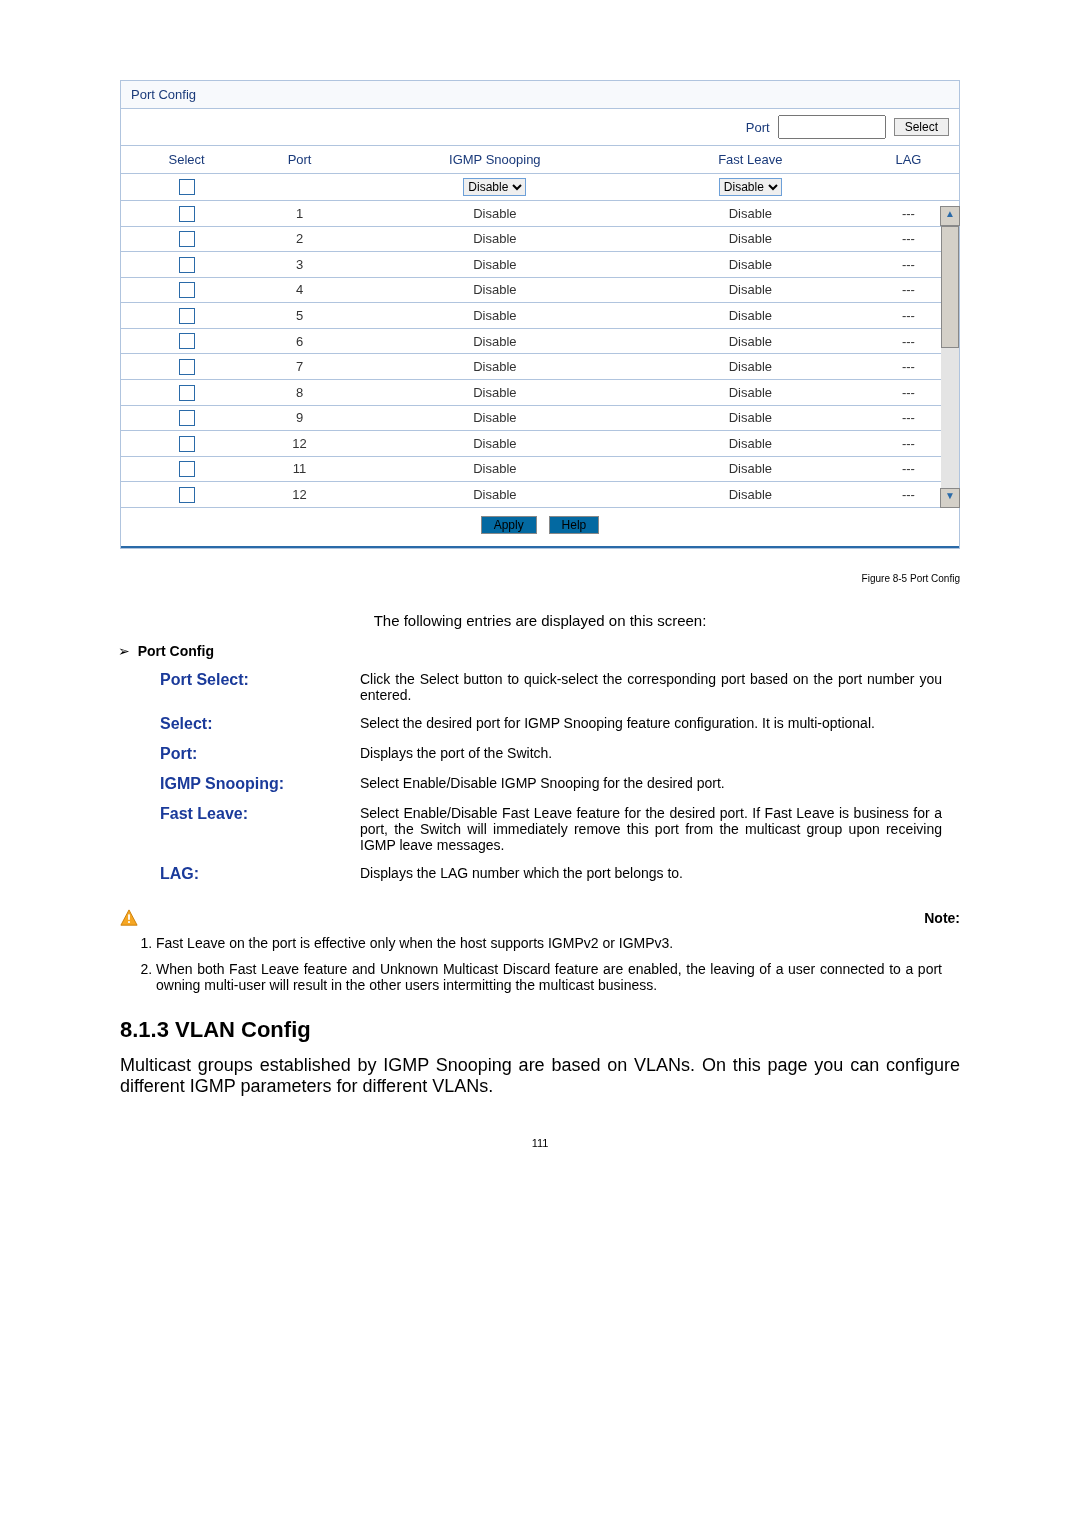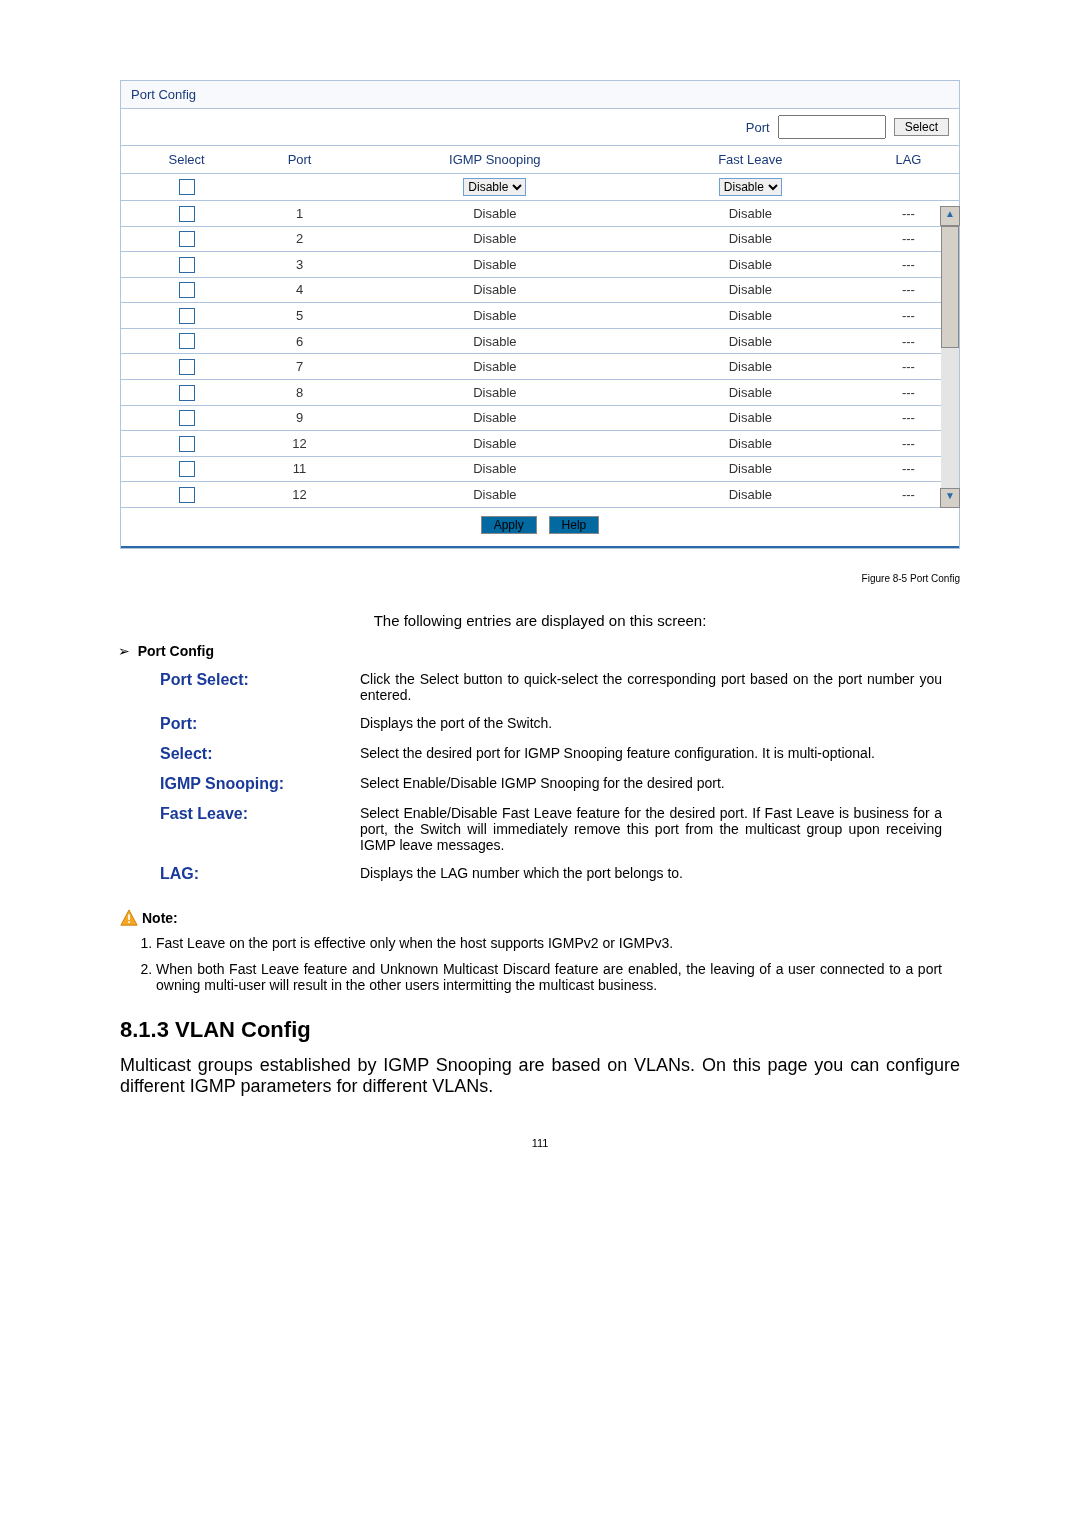--- a/index.html
+++ b/index.html
@@ -159,20 +159,21 @@
     flex: 1;
     text-align: justify;
     font-size: 14px;
   }
   .note-head {
     display: flex;
     align-items: center;
     margin: 26px 0 8px 0;
     font-weight: bold;
     font-size: 14px;
+    justify-content: space-between;
   }
   .note-icon {
     width: 18px;
     height: 18px;
     margin-right: 4px;
   }
   .note-icon svg { display: block; }
   ol {
     margin: 0 18px 0 18px;
     padding-left: 18px;
@@ -332,26 +333,26 @@
 <p class="intro">The following entries are displayed on this screen:</p>
 
 <div class="bullet-head">Port Config</div>
 
 <div class="defs" id="defs">
     <div class="def-row">
       <div class="def-label">Port Select:</div>
       <div class="def-text">Click the Select button to quick-select the corresponding port based on the port number you entered.</div>
     </div>
     <div class="def-row">
+      <div class="def-label">Select:</div>
+      <div class="def-text">Select the desired port for IGMP Snooping feature configuration. It is multi-optional.</div>
+    </div>
+    <div class="def-row">
       <div class="def-label">Port:</div>
       <div class="def-text">Displays the port of the Switch.</div>
-    </div>
-    <div class="def-row">
-      <div class="def-label">Select:</div>
-      <div class="def-text">Select the desired port for IGMP Snooping feature configuration. It is multi-optional.</div>
     </div>
     <div class="def-row">
       <div class="def-label">IGMP Snooping:</div>
       <div class="def-text">Select Enable/Disable IGMP Snooping for the desired port.</div>
     </div>
     <div class="def-row">
       <div class="def-label">Fast Leave:</div>
       <div class="def-text">Select Enable/Disable Fast Leave feature for the desired port. If Fast Leave is business for a port, the Switch will immediately remove this port from the multicast group upon receiving IGMP leave messages.</div>
     </div>
     <div class="def-row">

